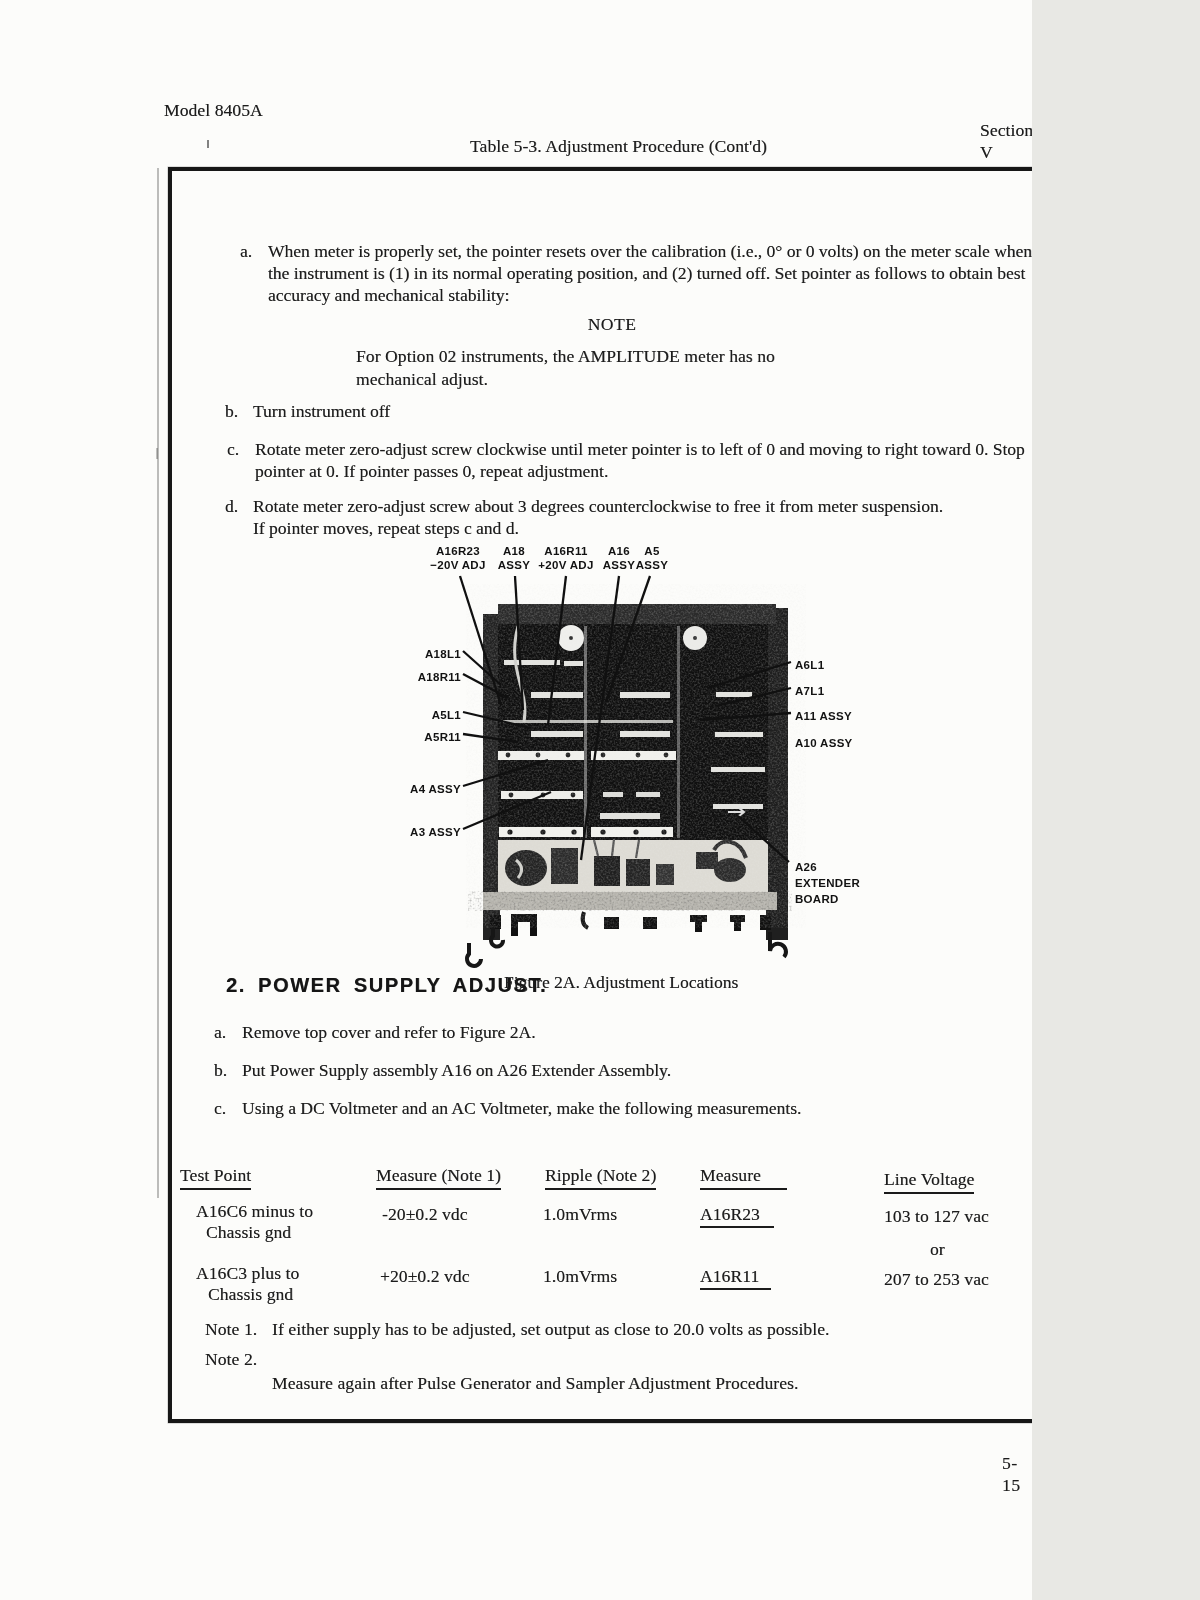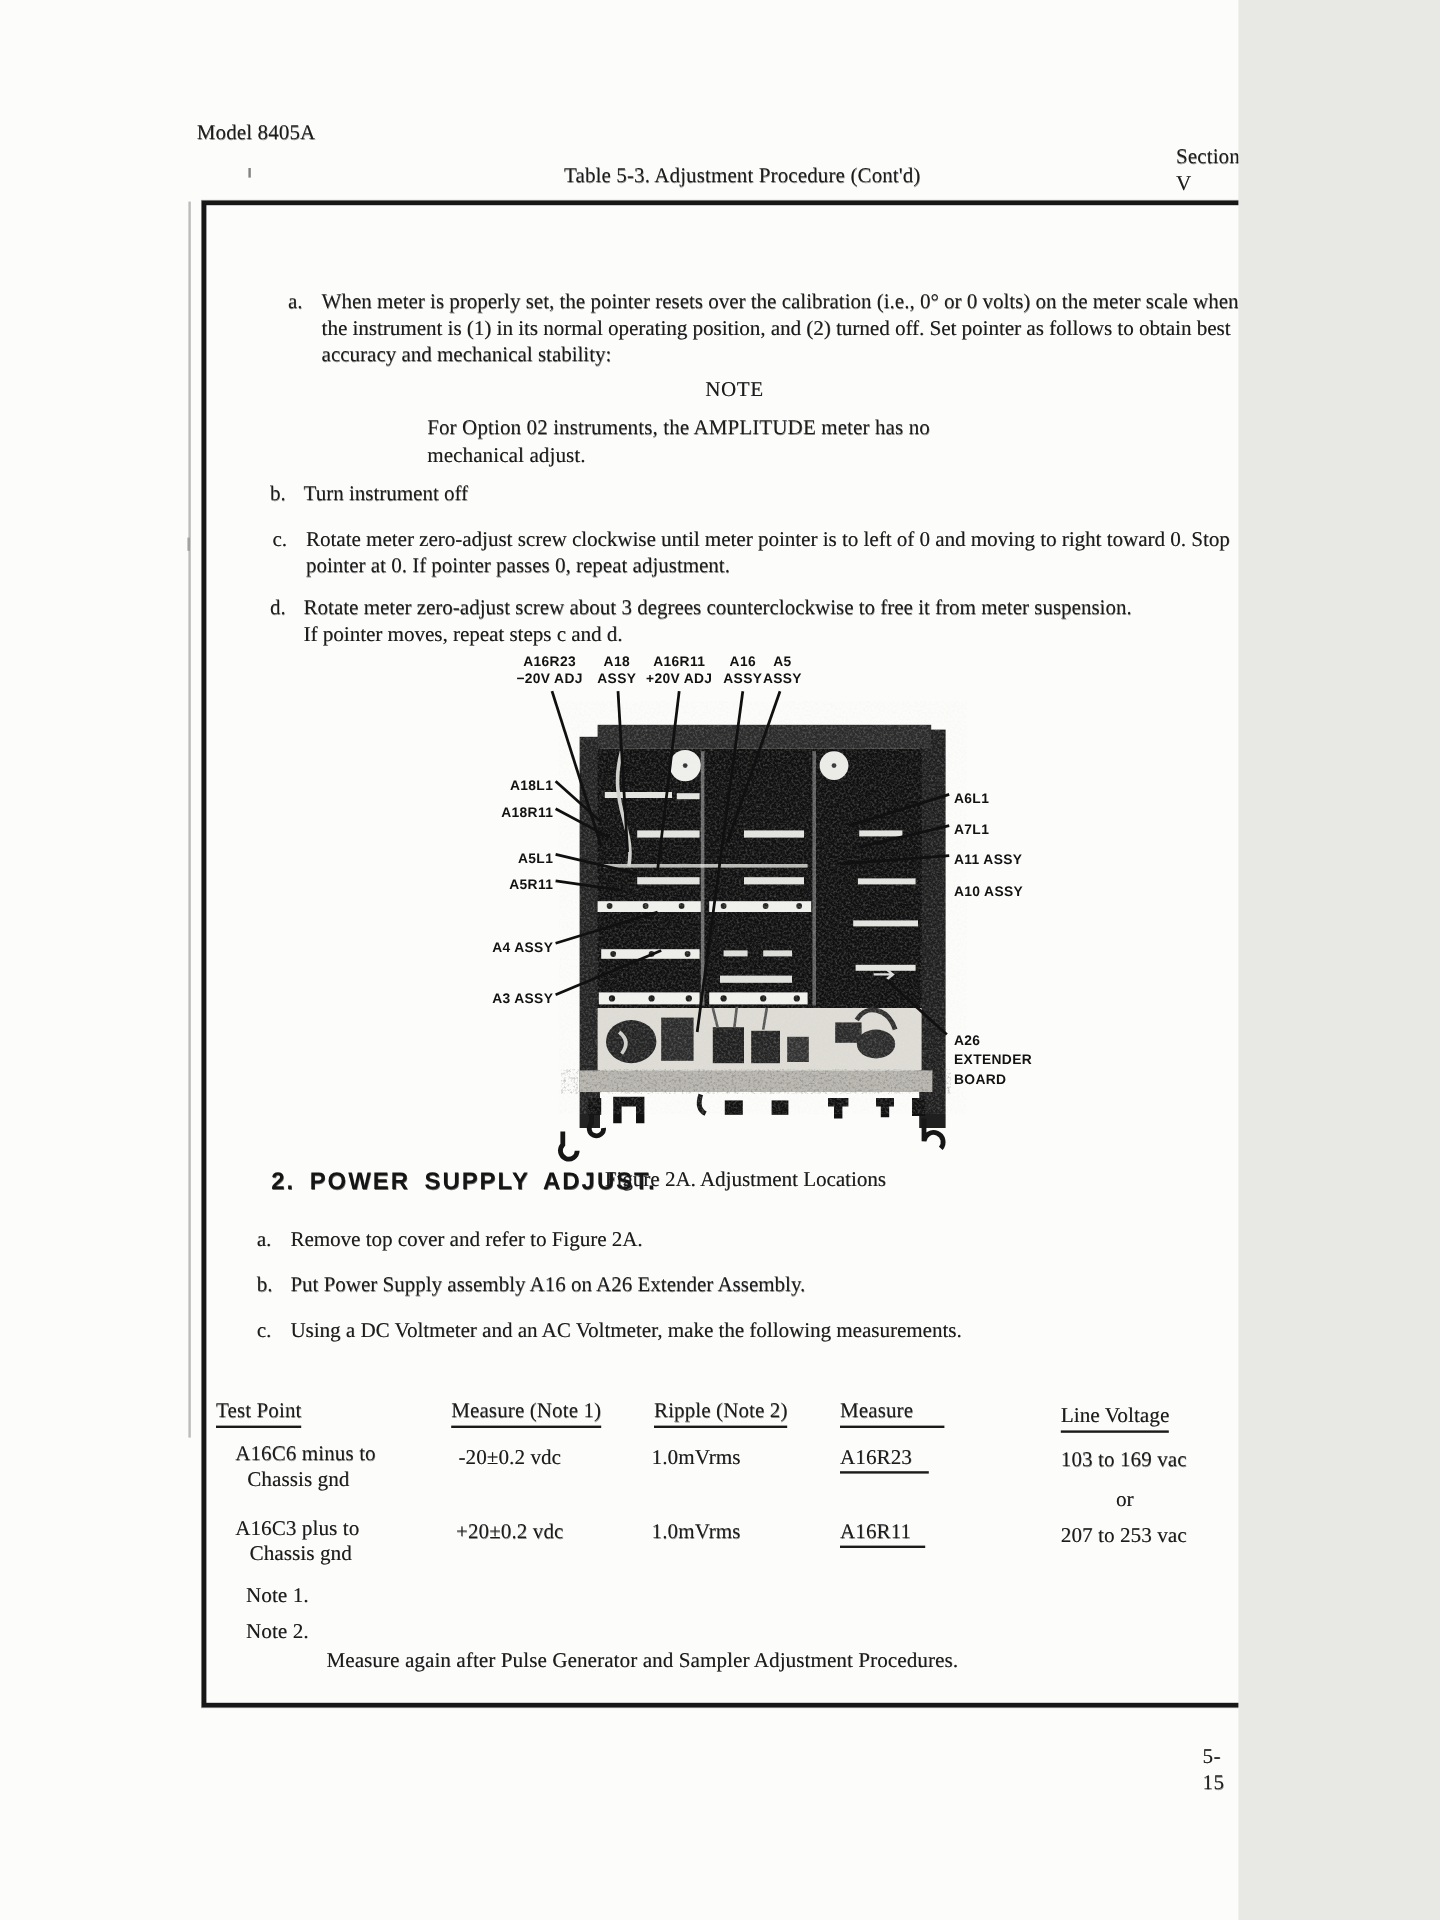--- a/index.html
+++ b/index.html
@@ -236,28 +236,29 @@
   <div class="t" style="left:376px;top:1164px;"><span class="uu">Measure (Note 1)</span></div>
   <div class="t" style="left:545px;top:1164px;"><span class="uu">Ripple (Note 2)</span></div>
   <div class="t" style="left:700px;top:1164px;"><span class="uu" style="padding-right:26px;">Measure</span></div>
   <div class="t" style="left:884px;top:1168px;"><span class="uu">Line Voltage</span></div>
 
   <div class="t" style="left:196px;top:1200px;">A16C6 minus to</div>
   <div class="t" style="left:206px;top:1221px;">Chassis gnd</div>
   <div class="t" style="left:382px;top:1203px;">-20±0.2 vdc</div>
   <div class="t" style="left:543px;top:1203px;">1.0mVrms</div>
   <div class="t" style="left:700px;top:1203px;"><span class="u" style="padding-right:14px;">A16R23</span></div>
-  <div class="t" style="left:884px;top:1205px;">103 to 169 vac</div>
+  <div class="t" style="left:884px;top:1205px;">103 to 127 vac</div>
   <div class="t" style="left:930px;top:1238px;">or</div>
 
   <div class="t" style="left:196px;top:1262px;">A16C3 plus to</div>
   <div class="t" style="left:208px;top:1283px;">Chassis gnd</div>
   <div class="t" style="left:380px;top:1265px;">+20±0.2 vdc</div>
   <div class="t" style="left:543px;top:1265px;">1.0mVrms</div>
   <div class="t" style="left:700px;top:1265px;"><span class="u" style="padding-right:12px;">A16R11</span></div>
   <div class="t" style="left:884px;top:1268px;">207 to 253 vac</div>
 
   <div class="t" style="left:205px;top:1318px;">Note 1.</div>
+  <div class="t" style="left:272px;top:1318px;width:760px;">If either supply has to be adjusted, set output as close to 20.0 volts as possible.</div>
   <div class="t" style="left:205px;top:1348px;">Note 2.</div>
   <div class="t" style="left:272px;top:1372px;width:760px;">Measure again after Pulse Generator and Sampler Adjustment Procedures.</div>
 
   <div class="t" style="left:1002px;top:1452px;letter-spacing:.6px;">5-15</div>
 </div>
 
 </body></html>

